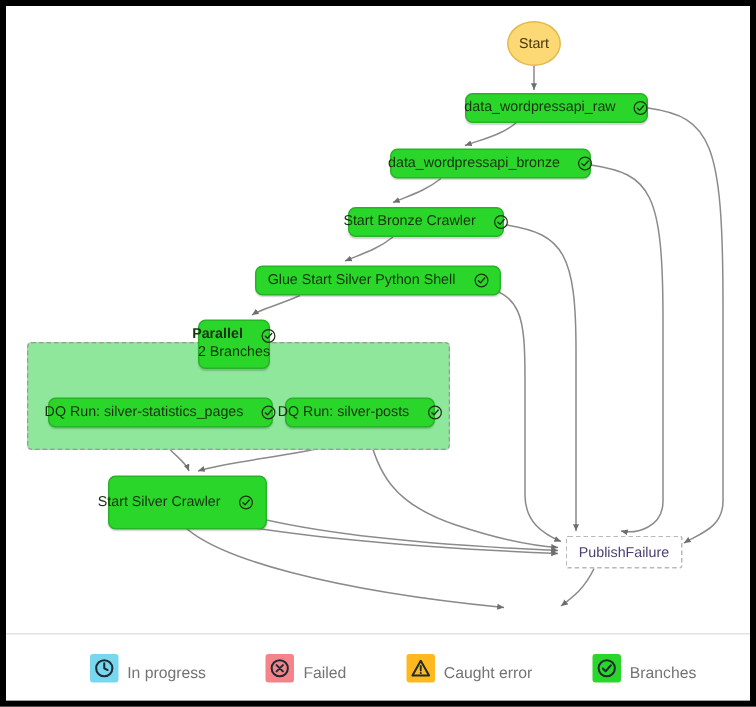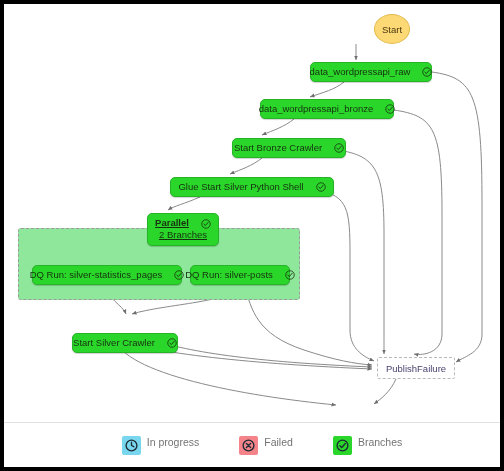--- a/index.html
+++ b/index.html
@@ -133,21 +133,21 @@
     background: #ffffff;
     border-top: 1px solid #e2e2e2;
     display: flex;
     align-items: center;
     justify-content: center;
     gap: 20px;
   }
 
   .legend-item {
     display: flex;
-    align-items: flex-start;
+    align-items: flex-end;
     gap: 6px;
     margin-left: 20px;
   }
 
   .legend-swatch {
     width: 19px;
     height: 19px;
     border-radius: 2px;
     display: flex;
     align-items: center;
@@ -196,21 +196,21 @@
         <path d="M 334 146 C 372 152, 380 166, 380 230 L 380 330 C 380 344, 380 346, 380 350"></path>
         <path d="M 314 186 C 344 192, 346 206, 346 250 L 346 326 C 346 344, 358 352, 370 357"></path>
         <path d="M 240 281 C 248 306, 252 330, 300 346 C 330 356, 352 360, 368 361"></path>
         <path d="M 140 333 C 180 348, 250 358, 368 363"></path>
         <path d="M 100 333 C 150 350, 250 360, 368 365"></path>
       </g>
     </svg>
 
     <div class="node branch-box" style="left:14px; top:224px; width:282px; height:72px;"></div>
 
-    <div class="node terminal" style="left:334px; top:10px; width:36px; height:30px;margin-left:36px;">
+    <div class="node terminal" style="left:334px; top:10px; width:36px; height:30px;">
       <span>Start</span>
     </div>
 
     <div class="node state-node" style="left:306px; top:58px; width:122px; height:20px;">
       <div class="state-row">
         <span>data_wordpressapi_raw</span>
         <span class="check-badge">
           <svg viewBox="0 0 20 20" width="10" height="10">
             <circle cx="10" cy="10" r="8.5" fill="none" stroke="#16320f" stroke-width="1.6"></circle>
             <path d="M5.8 10.3 L8.7 13.1 L14.3 6.7" fill="none" stroke="#16320f" stroke-width="1.8" stroke-linecap="round" stroke-linejoin="round"></path>
@@ -224,21 +224,21 @@
         <span>data_wordpressapi_bronze</span>
         <span class="check-badge">
           <svg viewBox="0 0 20 20" width="10" height="10">
             <circle cx="10" cy="10" r="8.5" fill="none" stroke="#16320f" stroke-width="1.6"></circle>
             <path d="M5.8 10.3 L8.7 13.1 L14.3 6.7" fill="none" stroke="#16320f" stroke-width="1.8" stroke-linecap="round" stroke-linejoin="round"></path>
           </svg>
         </span>
       </div>
     </div>
 
-    <div class="node state-node" style="left:228px; top:134px; width:114px; height:20px;">
+    <div class="node state-node" style="left:228px; top:134px; width:104px; height:20px;">
       <div class="state-row">
         <span>Start Bronze Crawler</span>
         <span class="check-badge">
           <svg viewBox="0 0 20 20" width="10" height="10">
             <circle cx="10" cy="10" r="8.5" fill="none" stroke="#16320f" stroke-width="1.6"></circle>
             <path d="M5.8 10.3 L8.7 13.1 L14.3 6.7" fill="none" stroke="#16320f" stroke-width="1.8" stroke-linecap="round" stroke-linejoin="round"></path>
           </svg>
         </span>
       </div>
     </div>
@@ -248,21 +248,21 @@
         <span>Glue Start Silver Python Shell</span>
         <span class="check-badge">
           <svg viewBox="0 0 20 20" width="10" height="10">
             <circle cx="10" cy="10" r="8.5" fill="none" stroke="#16320f" stroke-width="1.6"></circle>
             <path d="M5.8 10.3 L8.7 13.1 L14.3 6.7" fill="none" stroke="#16320f" stroke-width="1.8" stroke-linecap="round" stroke-linejoin="round"></path>
           </svg>
         </span>
       </div>
     </div>
 
-    <div class="node state-node" style="left:143px; top:209px; width:72px; height:33px; padding:3px 6px;text-decoration:underline;">
+    <div class="node state-node" style="left:128px; top:209px; width:48px; height:33px; padding:3px 6px;">
       <div class="state-row">
         <span class="bold">Parallel</span>
         <span class="check-badge">
           <svg viewBox="0 0 20 20" width="10" height="10">
             <circle cx="10" cy="10" r="8.5" fill="none" stroke="#16320f" stroke-width="1.6"></circle>
             <path d="M5.8 10.3 L8.7 13.1 L14.3 6.7" fill="none" stroke="#16320f" stroke-width="1.8" stroke-linecap="round" stroke-linejoin="round"></path>
           </svg>
         </span>
       </div>
       <div class="state-sub">2 Branches</div>
@@ -285,21 +285,21 @@
         <span>DQ Run: silver-posts</span>
         <span class="check-badge">
           <svg viewBox="0 0 20 20" width="10" height="10">
             <circle cx="10" cy="10" r="8.5" fill="none" stroke="#16320f" stroke-width="1.6"></circle>
             <path d="M5.8 10.3 L8.7 13.1 L14.3 6.7" fill="none" stroke="#16320f" stroke-width="1.8" stroke-linecap="round" stroke-linejoin="round"></path>
           </svg>
         </span>
       </div>
     </div>
 
-    <div class="node state-node" style="left:68px; top:329px; width:106px; height:20px;">
+    <div class="node state-node" style="left:68px; top:313px; width:106px; height:36px;align-items:flex-end;">
       <div class="state-row">
         <span>Start Silver Crawler</span>
         <span class="check-badge">
           <svg viewBox="0 0 20 20" width="10" height="10">
             <circle cx="10" cy="10" r="8.5" fill="none" stroke="#16320f" stroke-width="1.6"></circle>
             <path d="M5.8 10.3 L8.7 13.1 L14.3 6.7" fill="none" stroke="#16320f" stroke-width="1.8" stroke-linecap="round" stroke-linejoin="round"></path>
           </svg>
         </span>
       </div>
     </div>
@@ -329,20 +329,30 @@
     <div class="legend-item">
       <span class="legend-swatch" style="background:#f4848a;">
         <svg viewBox="0 0 20 20" width="15" height="15">
           <circle cx="10" cy="10" r="7.2" fill="none" stroke="#1d2b33" stroke-width="1.8"></circle>
           <path d="M7.2 7.2 L12.8 12.8 M12.8 7.2 L7.2 12.8" fill="none" stroke="#1d2b33" stroke-width="1.8" stroke-linecap="round"></path>
         </svg>
       </span>
       <span class="legend-label">Failed</span>
     </div>
 
+    <div class="legend-item">
+      <span class="legend-swatch" style="background:#ffb81f;">
+        <svg viewBox="0 0 20 20" width="15" height="15">
+          <path d="M10 3.4 L17.4 16.4 L2.6 16.4 Z" fill="none" stroke="#1d2b33" stroke-width="1.8" stroke-linejoin="round"></path>
+          <path d="M10 8 L10 12" stroke="#1d2b33" stroke-width="1.7" stroke-linecap="round"></path>
+          <circle cx="10" cy="14.2" r="0.95" fill="#1d2b33"></circle>
+        </svg>
+      </span>
+      <span class="legend-label">Caught error</span>
+    </div>
 
 
     <div class="legend-item">
       <span class="legend-swatch" style="background:#2bd62b;">
         <svg viewBox="0 0 20 20" width="15" height="15">
           <circle cx="10" cy="10" r="7.2" fill="none" stroke="#1d2b33" stroke-width="1.8"></circle>
           <path d="M6.5 10.2 L9 12.7 L13.7 7.3" fill="none" stroke="#1d2b33" stroke-width="1.8" stroke-linecap="round" stroke-linejoin="round"></path>
         </svg>
       </span>
       <span class="legend-label">Branches</span>

